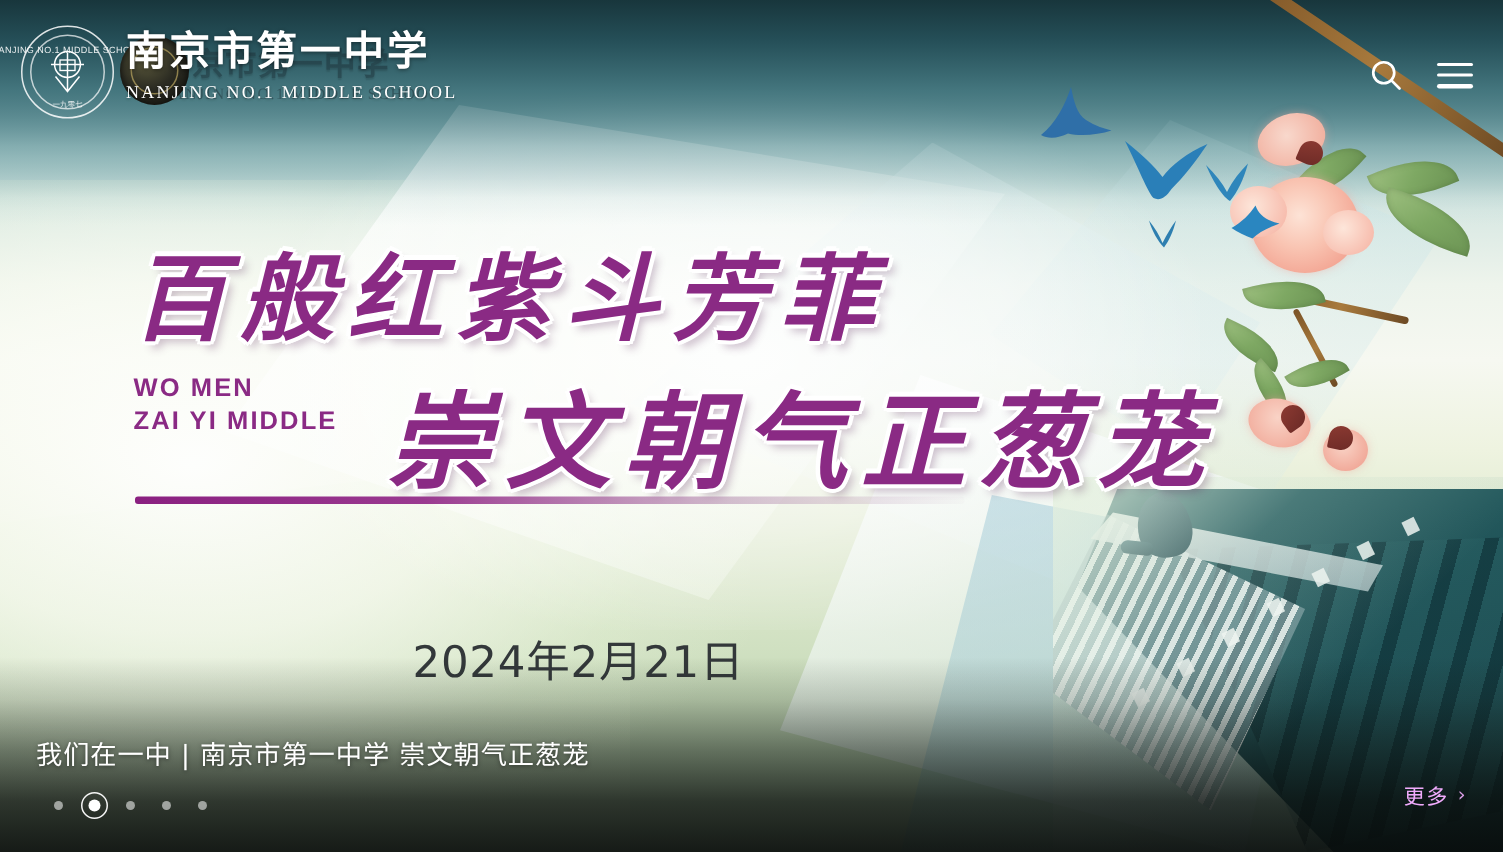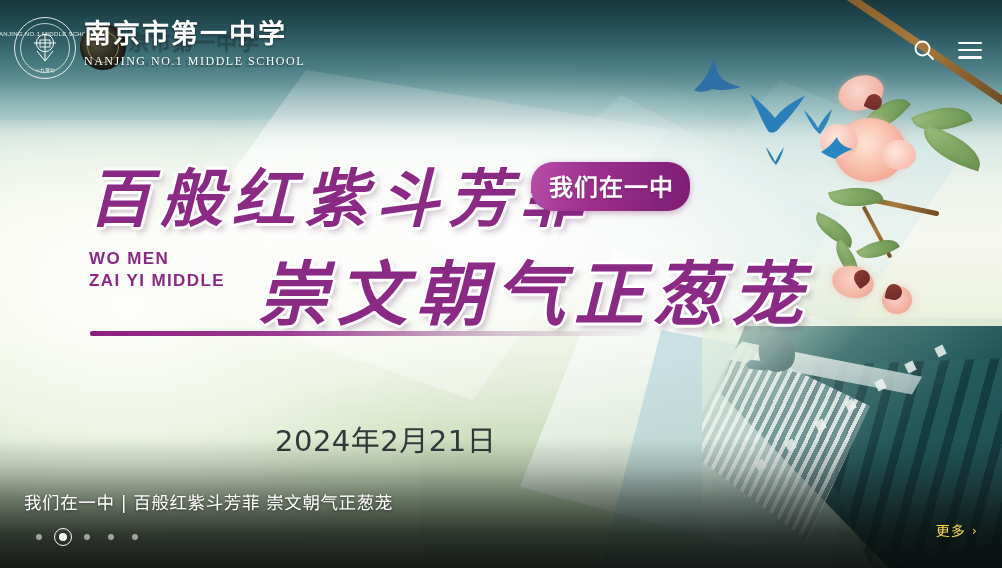--- a/index.html
+++ b/index.html
@@ -381,21 +381,21 @@
     border:1.6px solid rgba(255,255,255,0.95);
     position:relative; margin:0 -6px;
   }
   .dot.active::after {
     content:""; position:absolute; left:50%; top:50%;
     transform:translate(-50%,-50%);
     width:8px; height:8px; border-radius:50%; background:#ffffff;
   }
   .more {
     position:absolute; right:24px; bottom:28px; z-index:50;
-    color:#fde047; font-size:14px; letter-spacing:1px;
+    color:#f0abfc; font-size:14px; letter-spacing:1px;
     display:flex; align-items:center; gap:6px; cursor:pointer;
     font-family:"DejaVu Sans", sans-serif;
   }
   .more .chev { font-size:13px; opacity:0.9; }
 </style>
 </head>
 <body>
 
 <div class="stage">
 
@@ -512,34 +512,33 @@
       <div class="hamburger">
         <span></span>
           <span></span>
           <span></span>
       </div>
     </div>
   </div>
 
   <div class="hero">
     <div class="calli calli-1">百般红紫斗芳菲</div>
-    <div class="badge">我们在一中</div>
     <div class="calli calli-2">崇文朝气正葱茏</div>
 
     <div class="pinyin">
       <div>WO MEN</div>
       <div>ZAI YI MIDDLE</div>
     </div>
 
     <div class="divider"></div>
     <div class="event-date">2024年2月21日</div>
   </div>
 
   <div class="bottom-scrim"></div>
-  <div class="caption">我们在一中 | 百般红紫斗芳菲 崇文朝气正葱茏</div>
+  <div class="caption">我们在一中 | 南京市第一中学 崇文朝气正葱茏</div>
 
   <div class="dots">
     <div class="dot"></div>
     <div class="dot active"></div>
     <div class="dot"></div>
     <div class="dot"></div>
     <div class="dot"></div>
   </div>
 
   <div class="more">

